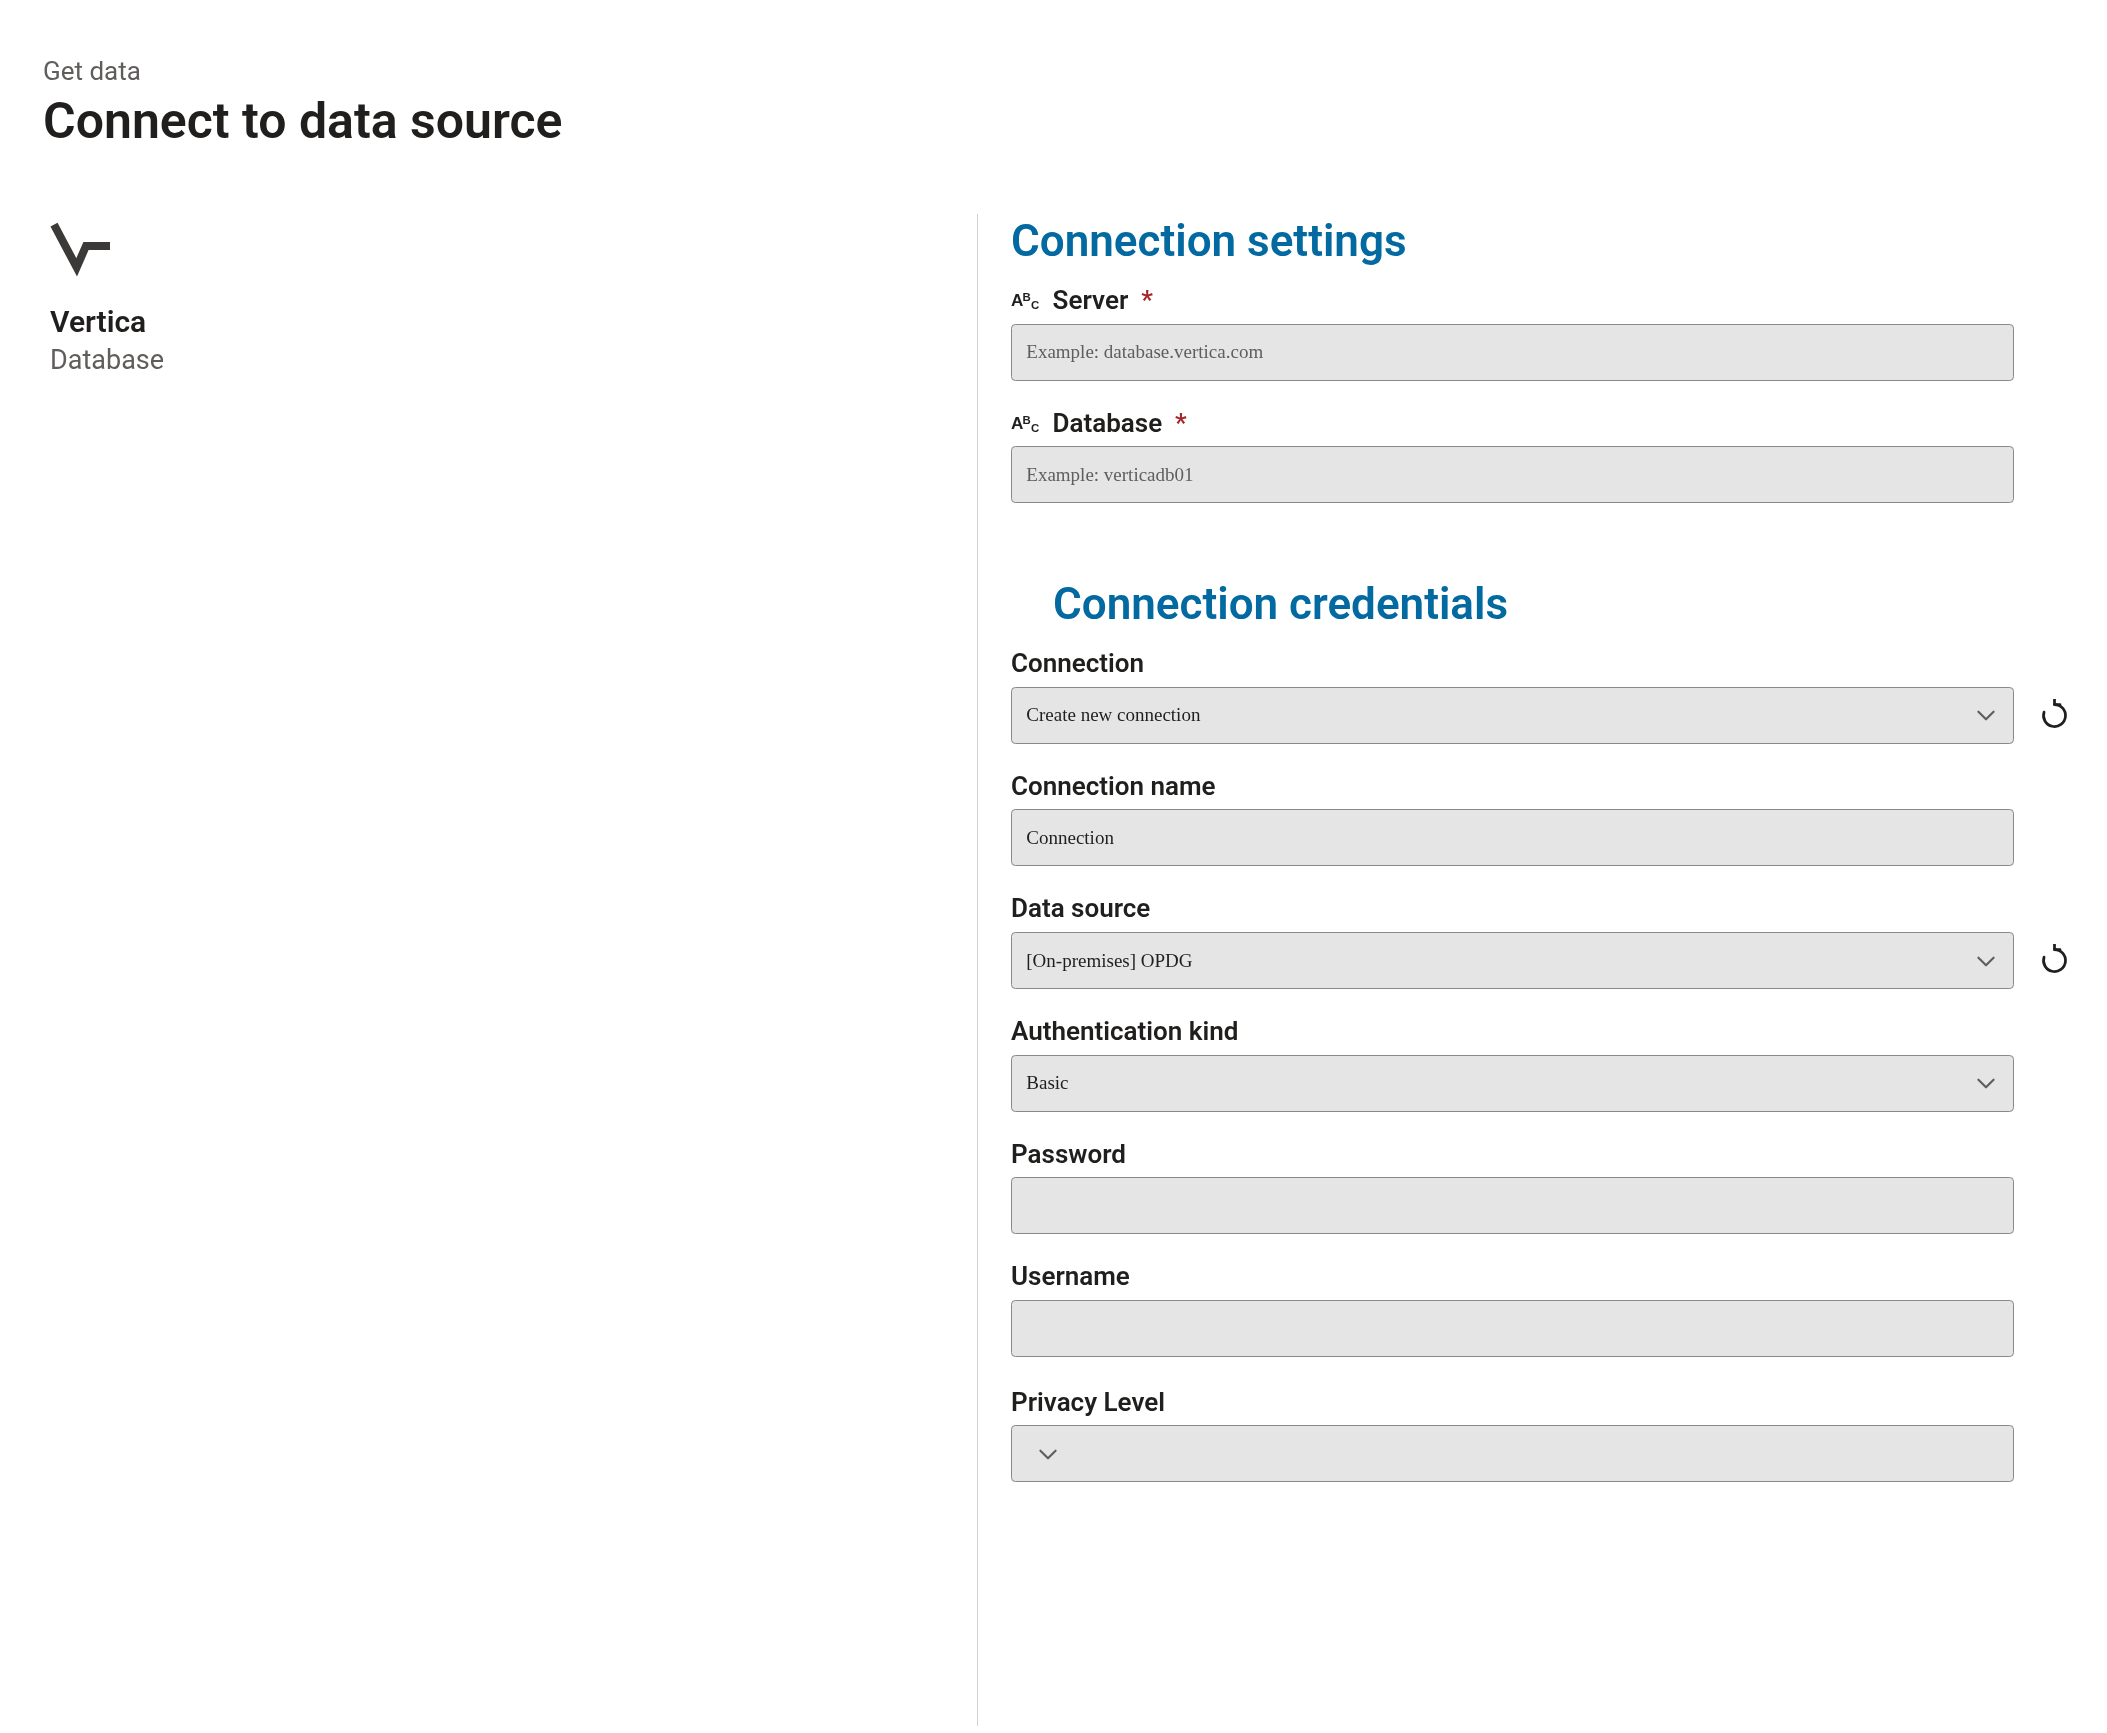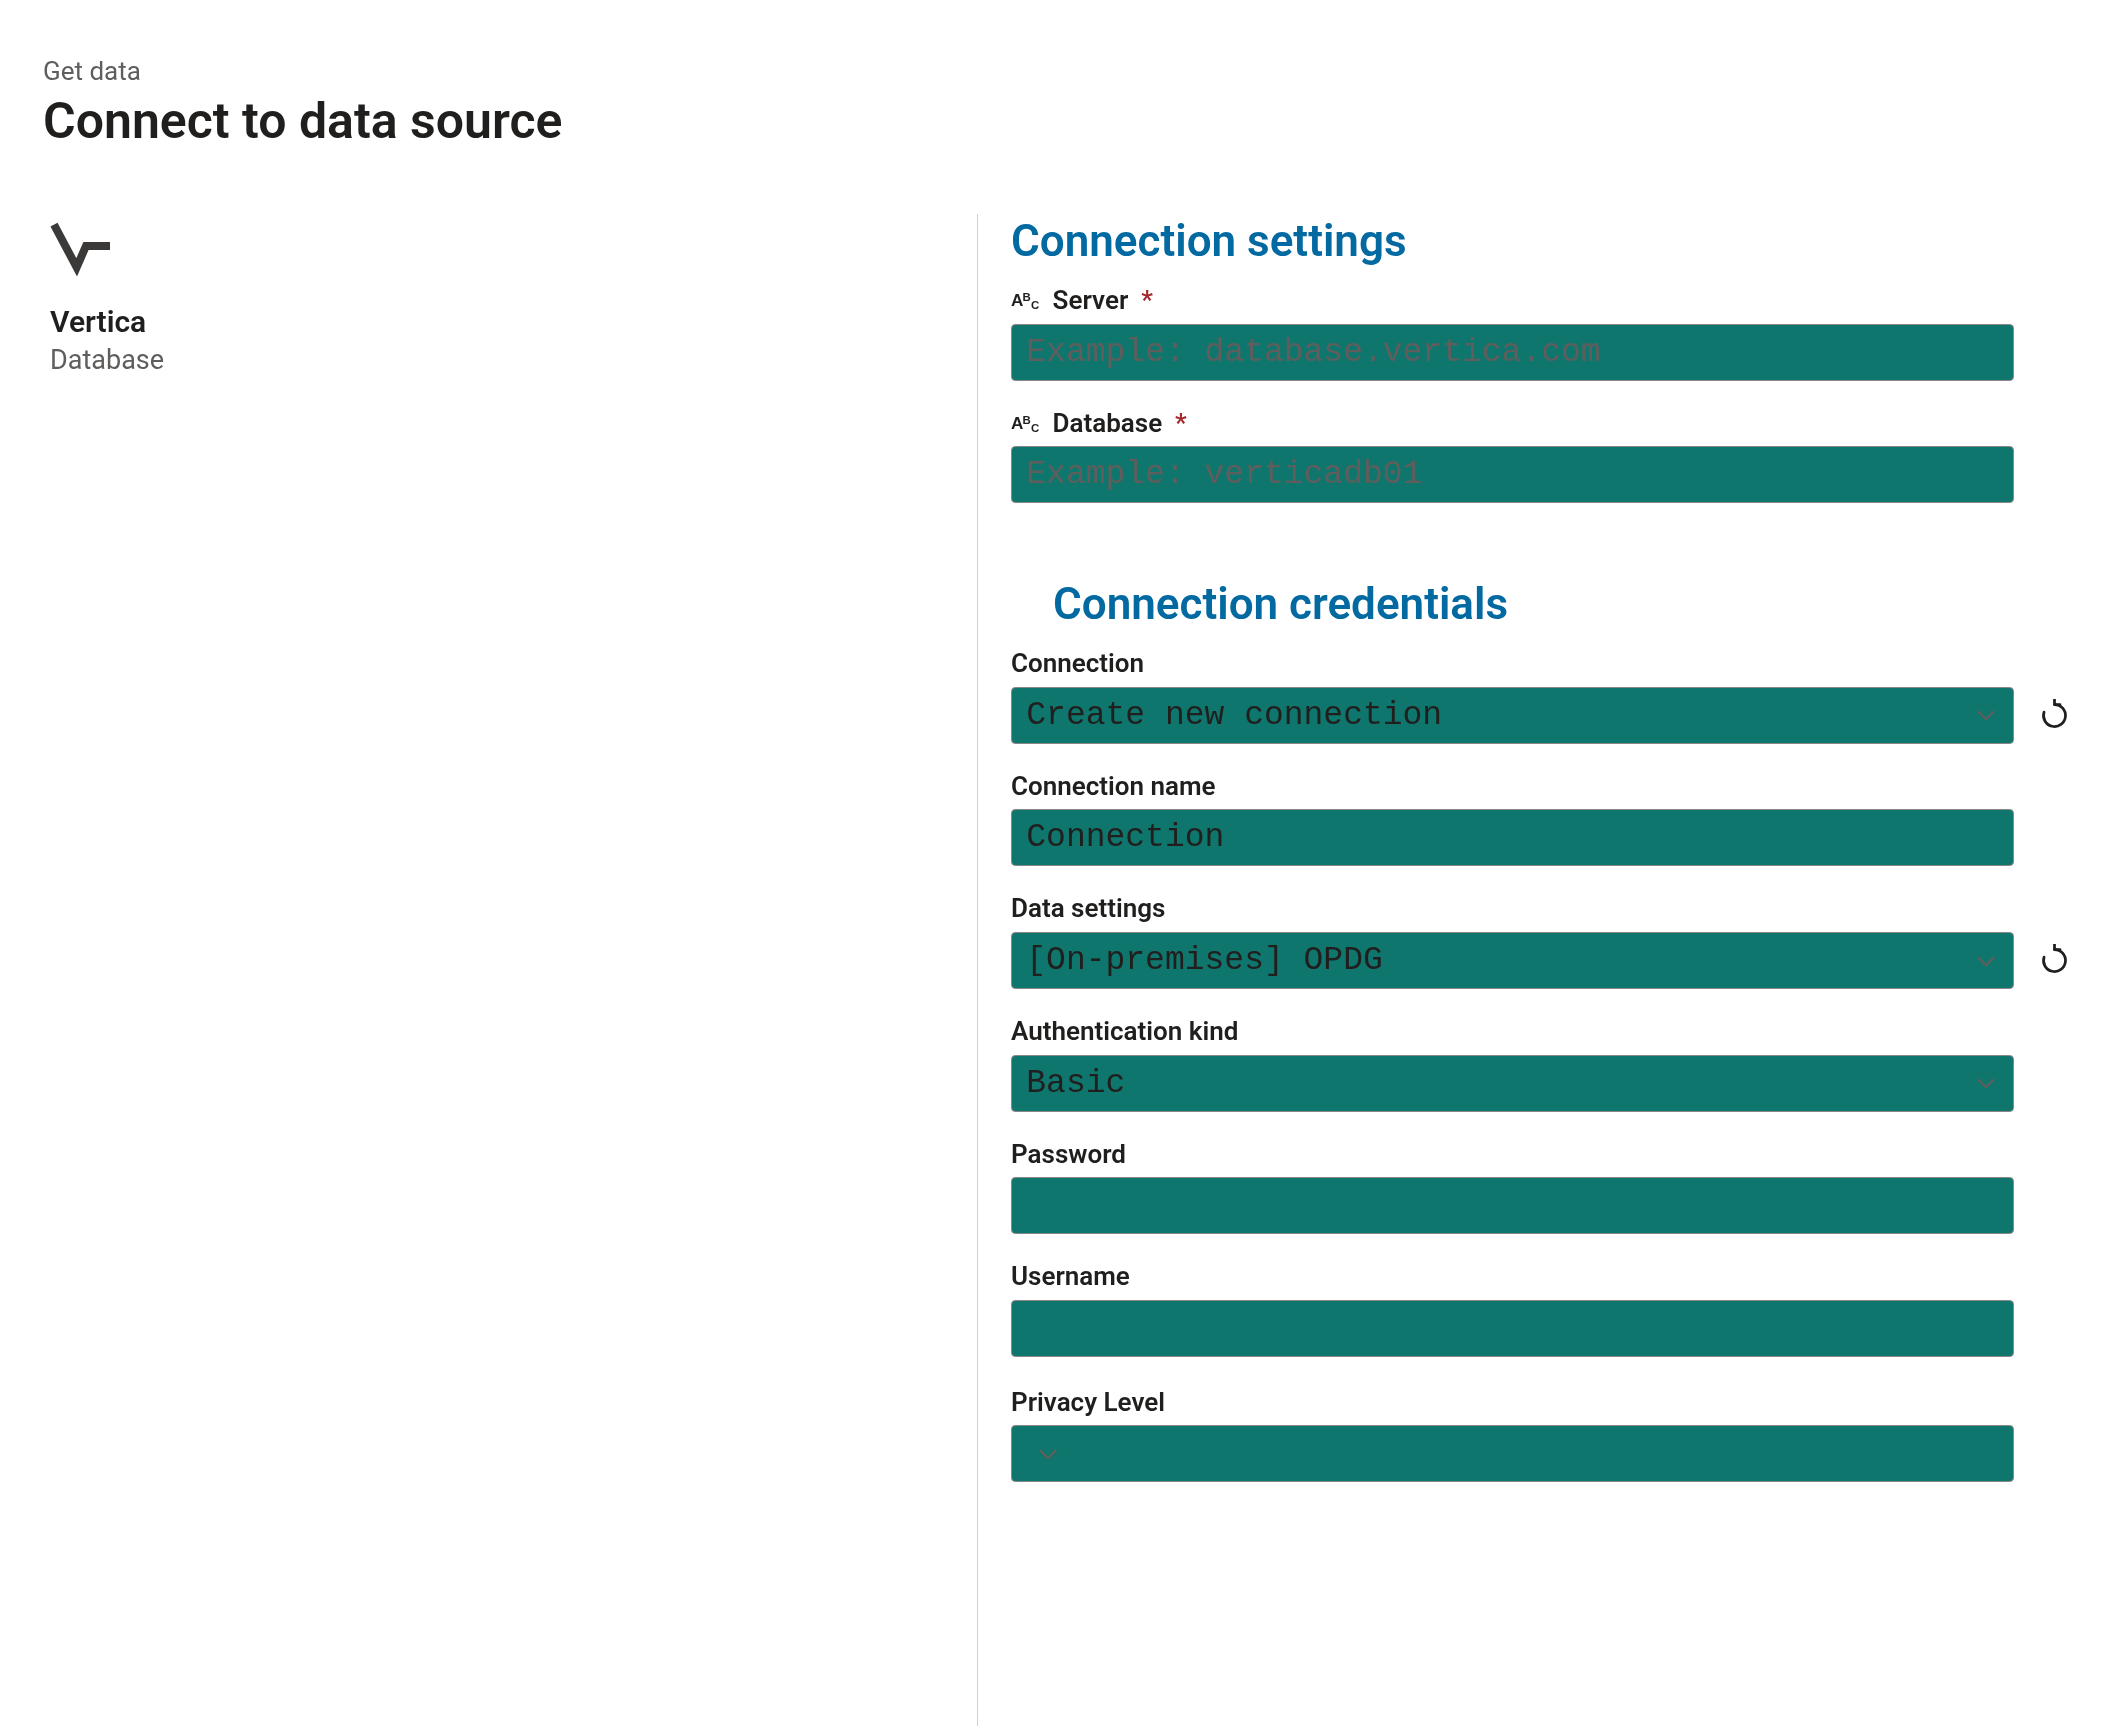--- a/index.html
+++ b/index.html
@@ -127,25 +127,25 @@
     display: flex;
     align-items: center;
     gap: 20px;
   }
   .text-input,
   .select {
     width: 1003px;
     height: 57px;
     border: 1.4px solid var(--border);
     border-radius: 4.3px;
-    font-size: 33px;
-    font-family: Liberation Mono, monospace;
+    font-size: 19px;
+    font-family: Liberation Serif, serif;
     color: #201f1e;
     padding: 0 14.3px;
-    background: #0f766e;
+    background: #e5e5e5;
     outline: none;
   }
   .text-input::placeholder {
     color: #605e5c;
   }
   .select {
     display: flex;
     align-items: center;
     justify-content: space-between;
     cursor: pointer;
@@ -258,21 +258,21 @@
 
       <div class="field">
         <div class="field-label plain">
           <span>Connection name</span>
         </div>
         <input type="text" class="text-input" value="Connection" style="">
       </div>
 
       <div class="field">
         <div class="field-label plain">
-          <span>Data settings</span>
+          <span>Data source</span>
         </div>
         <div class="control-row">
           <div class="select" role="combobox" tabindex="0">
             <span class="select-value">[On-premises] OPDG</span>
             <svg class="chevron" viewBox="0 0 24 24" aria-hidden="true">
               <polyline points="5,9 12,16 19,9" fill="none" stroke="#605e5c" stroke-width="2" stroke-linecap="round" stroke-linejoin="round"></polyline>
             </svg>
           </div>
           <button class="refresh-btn" type="button" aria-label="Refresh">
             <svg viewBox="0 0 24 24" aria-hidden="true">

